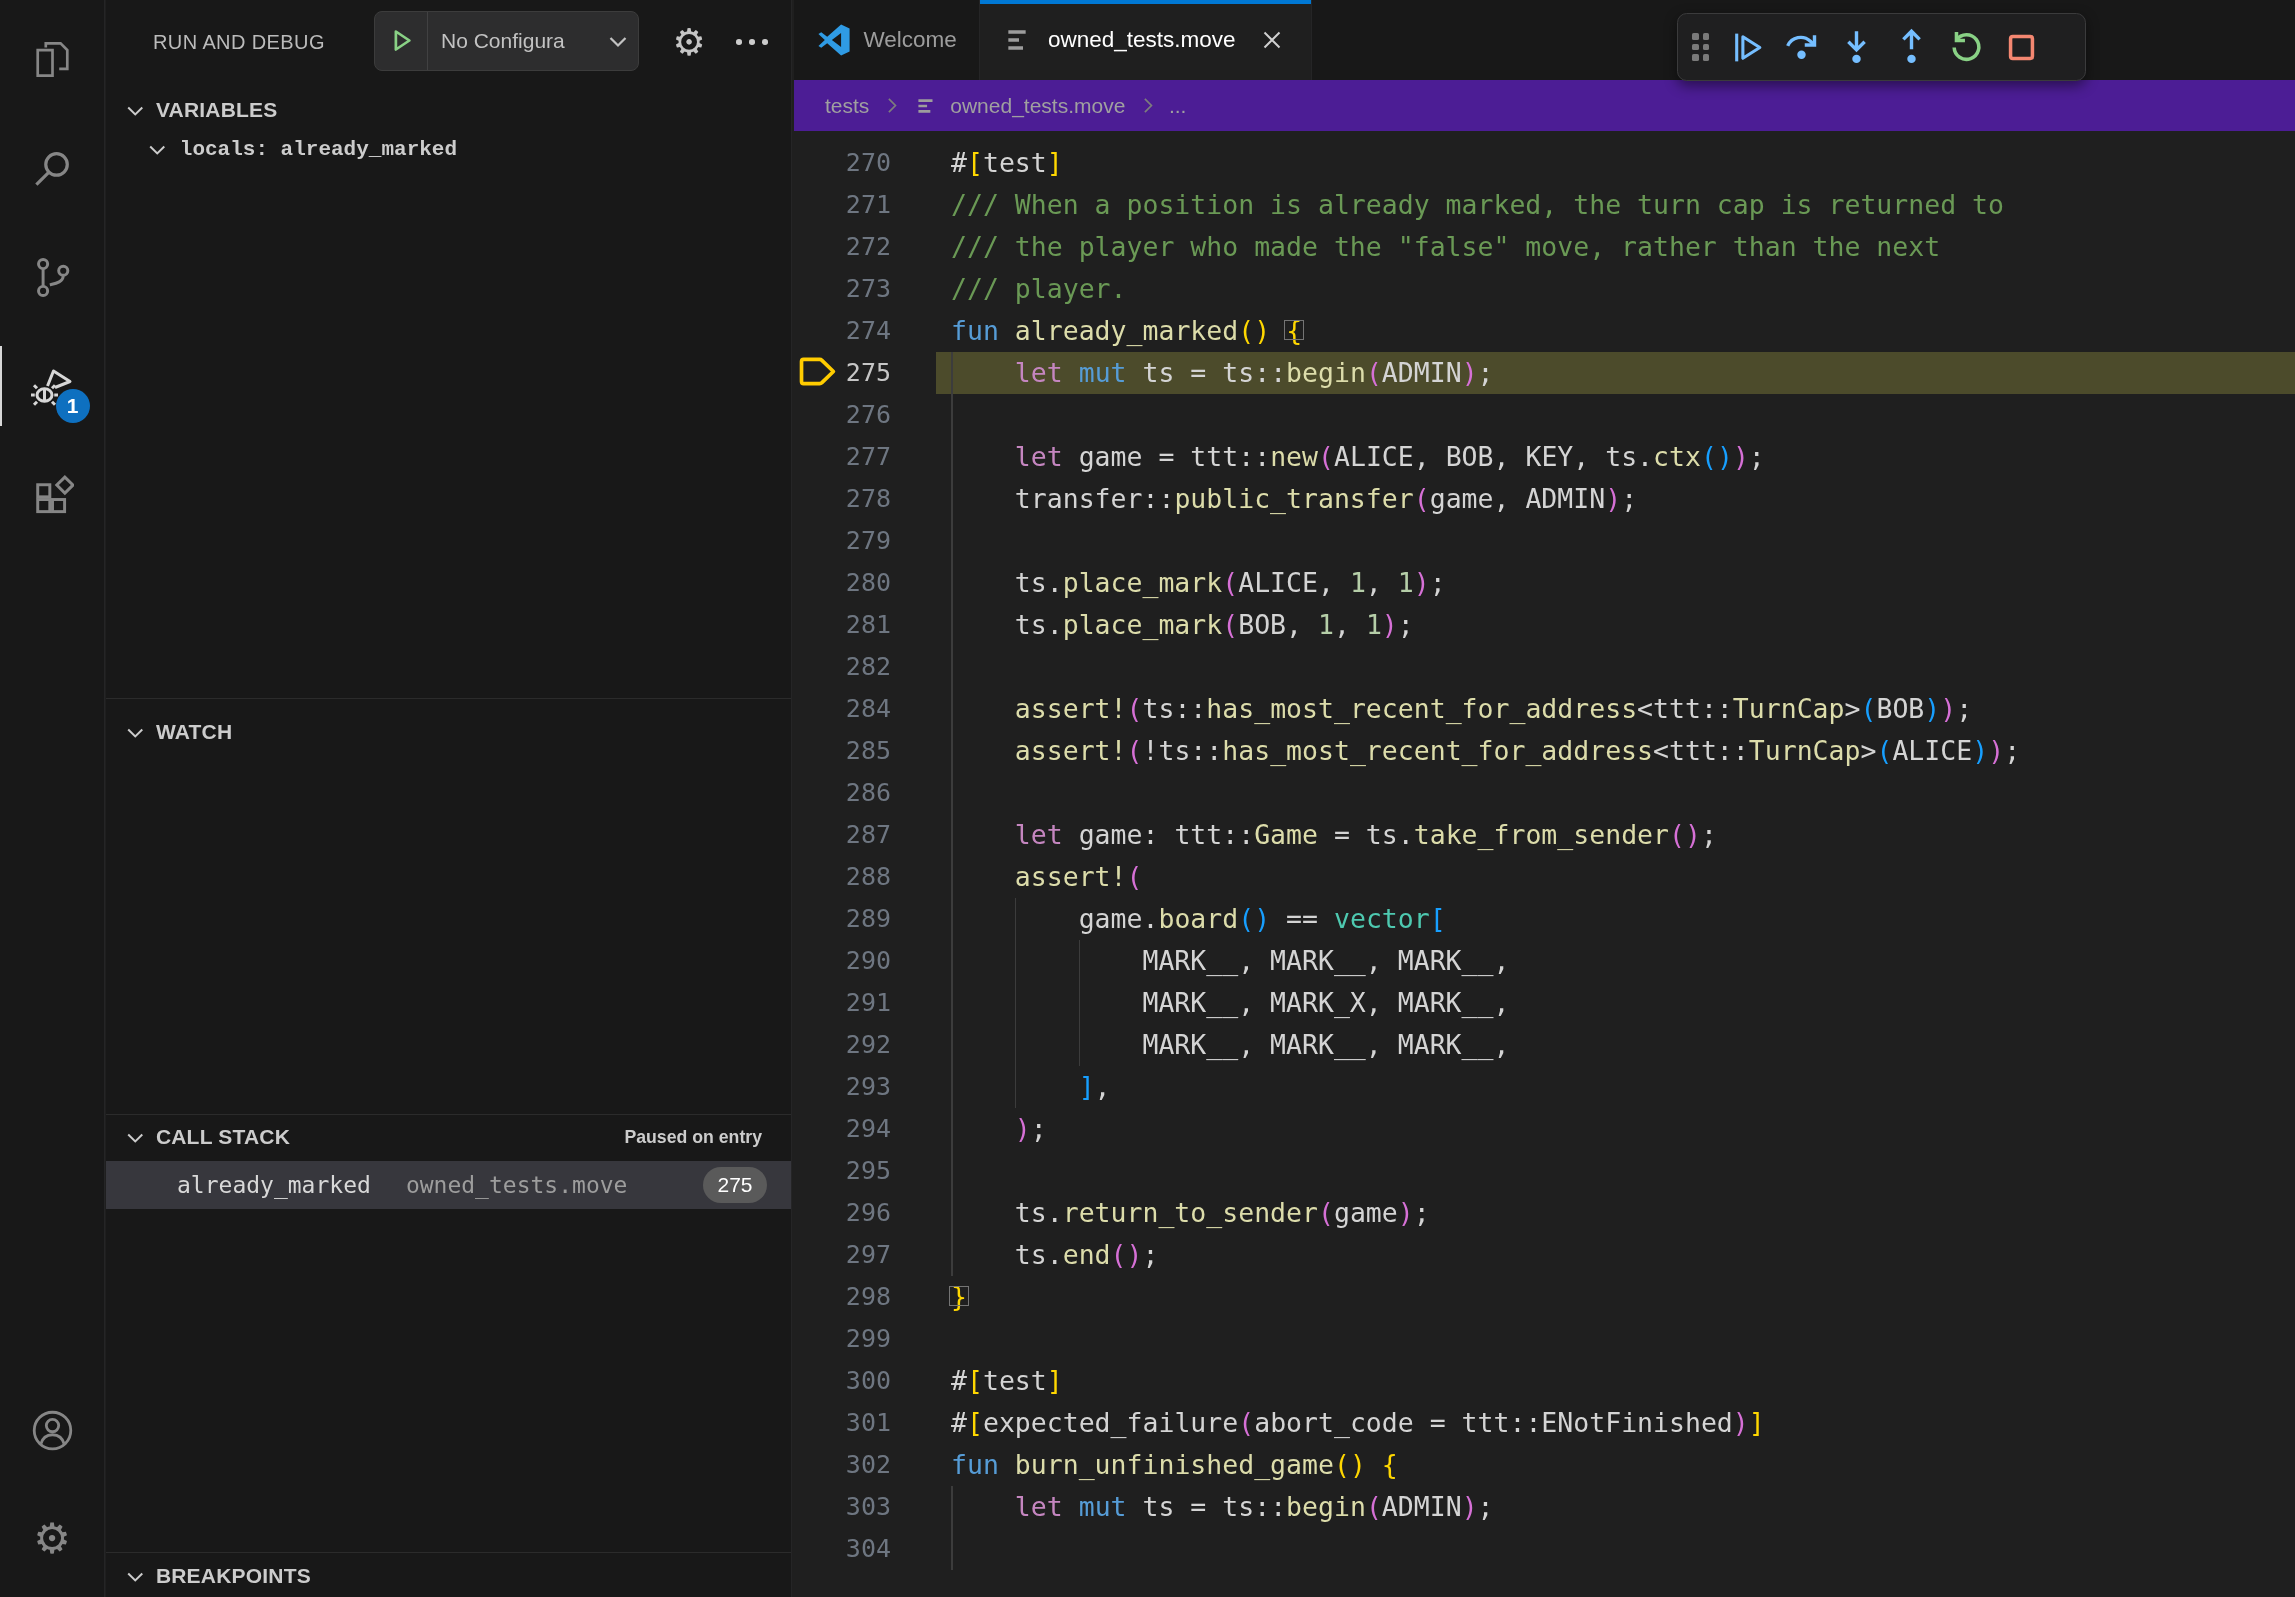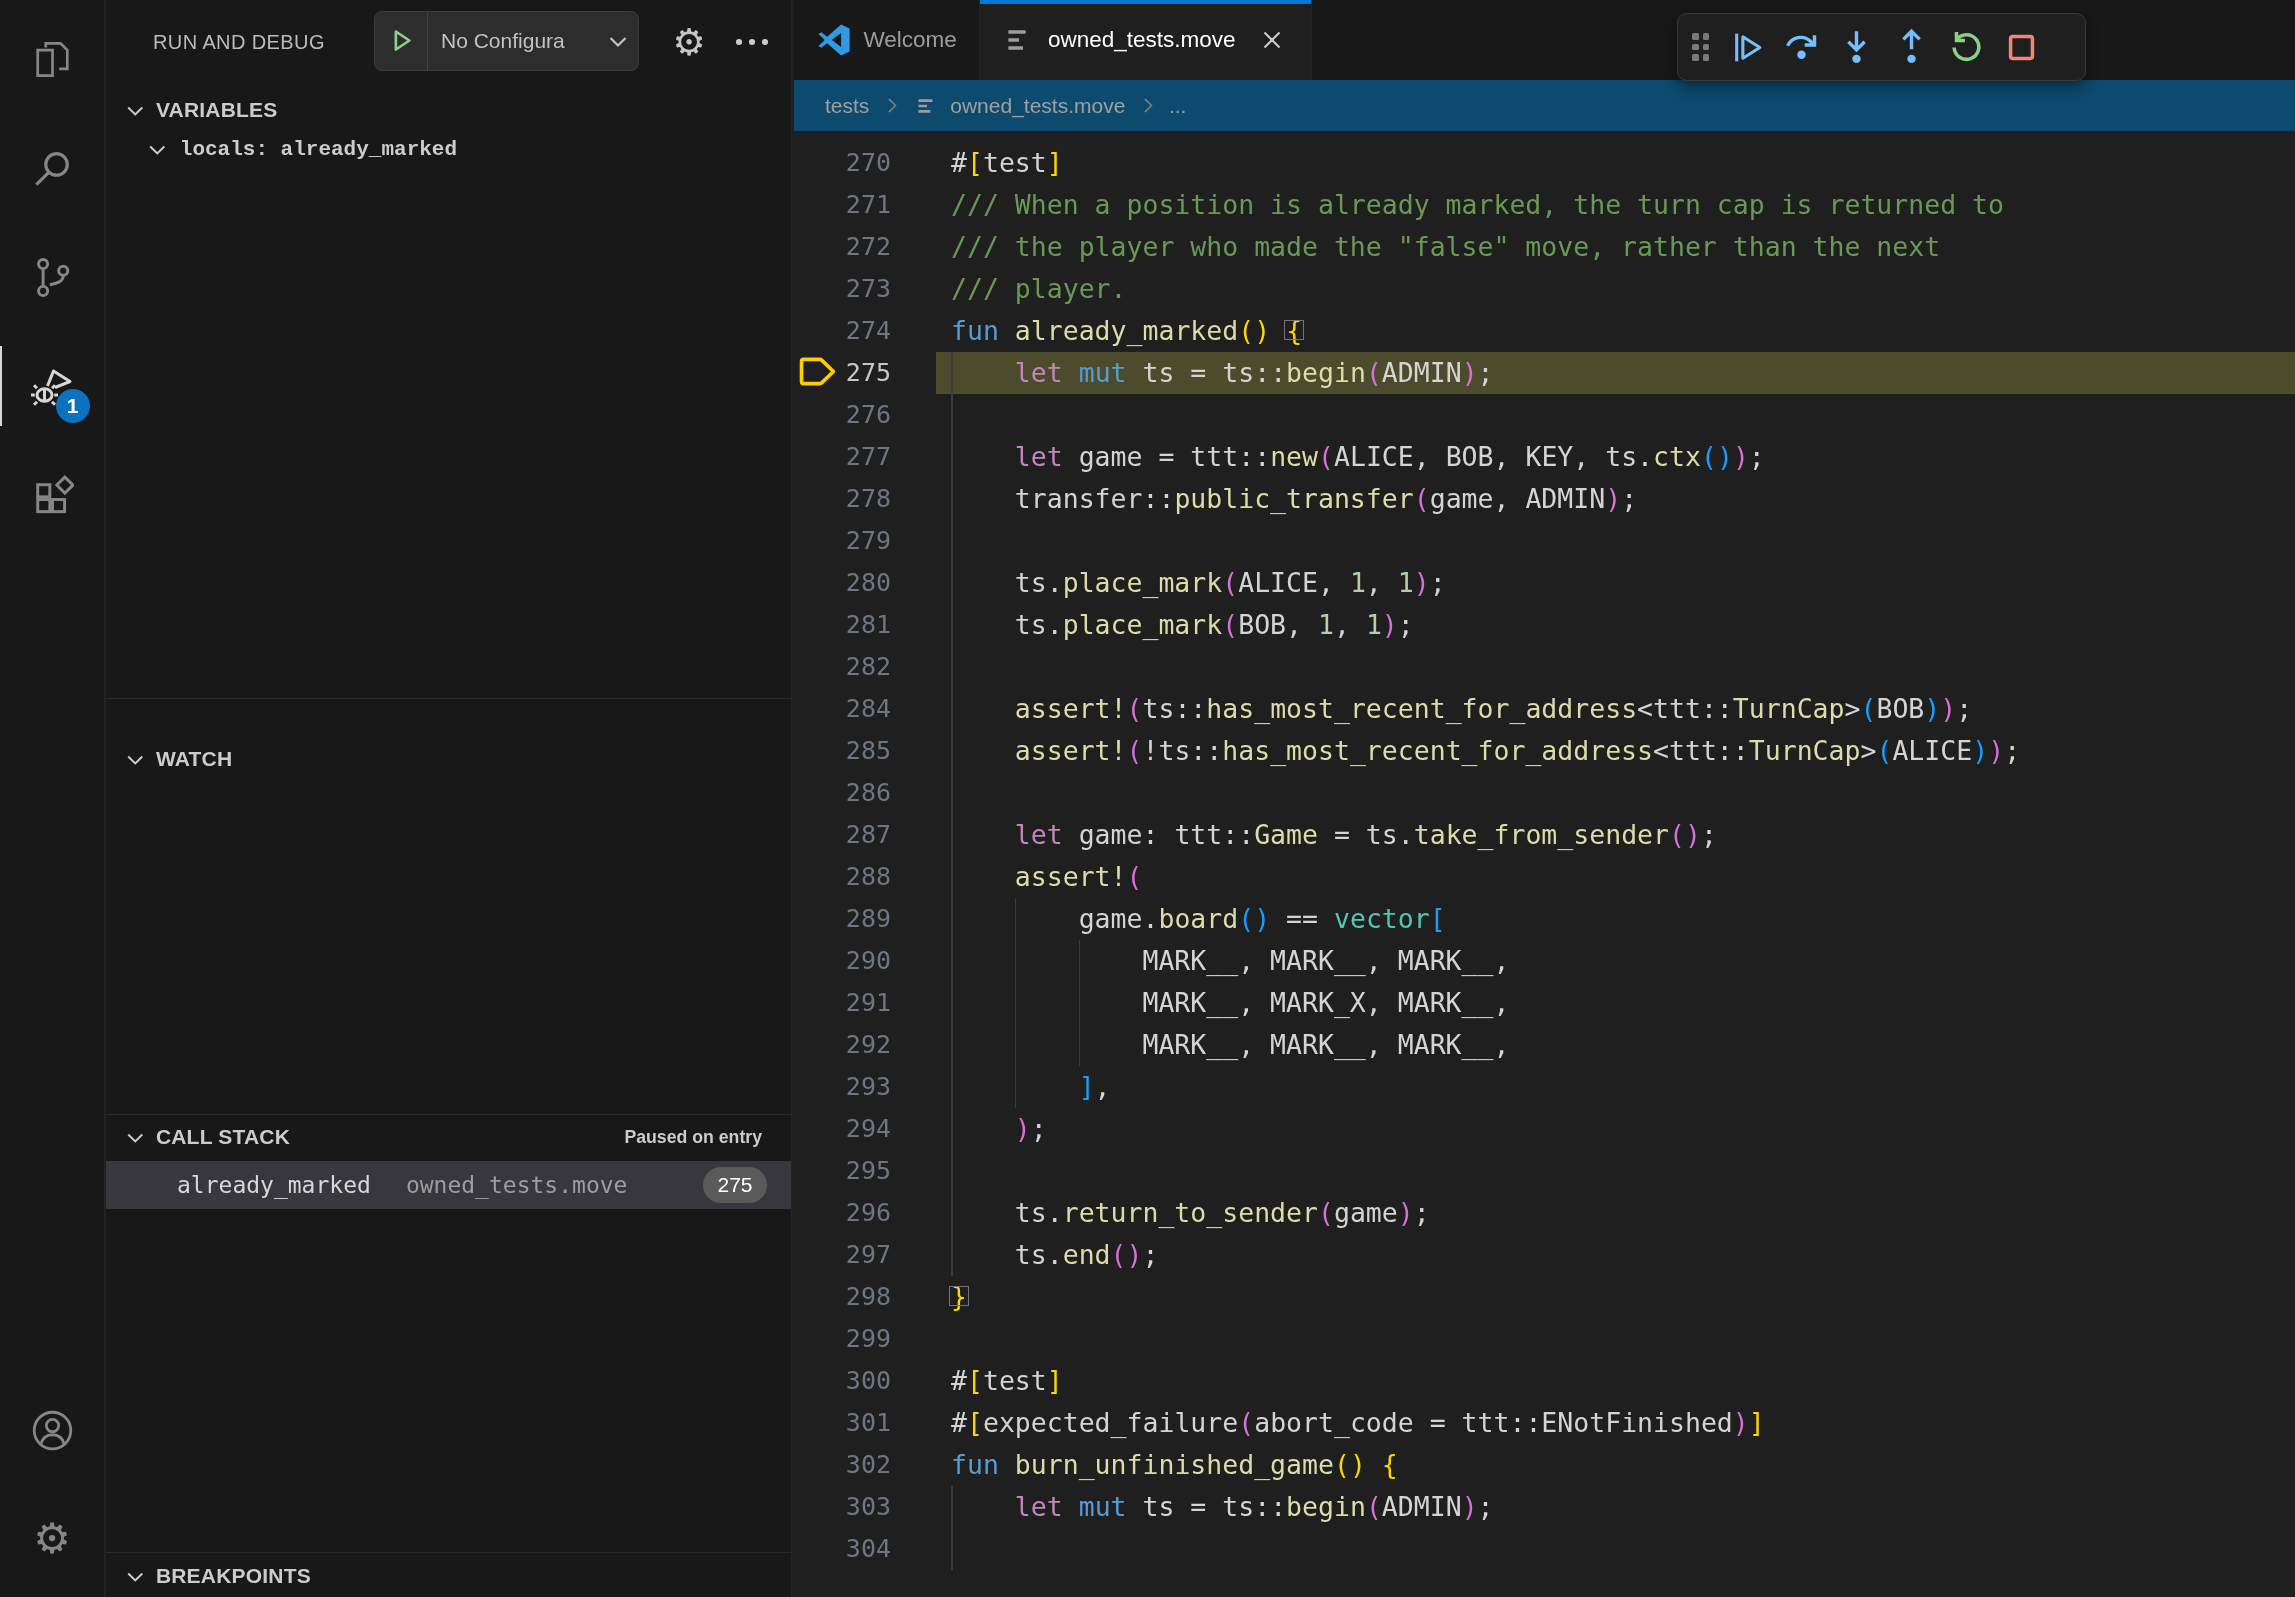--- a/index.html
+++ b/index.html
@@ -114,21 +114,21 @@
     background:#1f1f20; border:1.6px solid #3b3b3c; border-radius:9.7px;
     box-shadow:0 4.8px 13px rgba(0,0,0,0.45);
     display:flex; align-items:center; padding:0 11.3px; gap:4.8px; z-index:5;
   }
   .dt-grip { display:grid; grid-template-columns:repeat(2,6.4px); grid-auto-rows:6.4px; gap:4px; margin:0 8px 0 3.2px; cursor:grab; }
   .dt-grip i { background:#7a7a7a; border-radius:1.6px; }
   .dt-btn { width:50px; height:51px; display:flex; align-items:center; justify-content:center; border-radius:8px; cursor:pointer; }
 
   .breadcrumbs {
     position:absolute; left:0; right:0; top:80px; height:51px;
-    background:#0c4a6e; display:flex; align-items:center; padding-left:31px; gap:11.3px;
+    background:#4c1d95; display:flex; align-items:center; padding-left:31px; gap:11.3px;
     font-size:21px; color:#a0a0a0;
   }
   .crumb { cursor:pointer; white-space:nowrap; }
   .crumb-sep { color:#7d7d7d; display:flex; }
 
   
   .code-area {
     position:absolute; left:0; right:0; top:132px; bottom:0;
     overflow:hidden; padding-top:9.7px;
     font-family:"DejaVu Sans Mono", monospace; font-size:26.5px; line-height:42px;
@@ -266,21 +266,21 @@
   <div class="tree-row" style="top:138px;">
     <span class="chev">
       <svg width="22.5" height="22.5" viewBox="0 0 16 16" fill="none" stroke="#cccccc" stroke-width="1.4">
           <path d="M3 6 l5 5 5 -5"></path>
         </svg>
     </span>
     <span class="tree-label">locals: already_marked</span>
   </div>
 
   <div class="section-divider" style="top:698px;"></div>
-  <div class="section-header" style="top:739px;">
+  <div class="section-header" style="top:712px;">
     <span class="chev">
       <svg width="22.5" height="22.5" viewBox="0 0 16 16" fill="none" stroke="#cccccc" stroke-width="1.4">
           <path d="M3 6 l5 5 5 -5"></path>
         </svg>
     </span>
     <span class="section-title">WATCH</span>
   </div>
 
   <div class="section-divider" style="top:1114px;"></div>
   <div class="section-header" style="top:1117px;">

